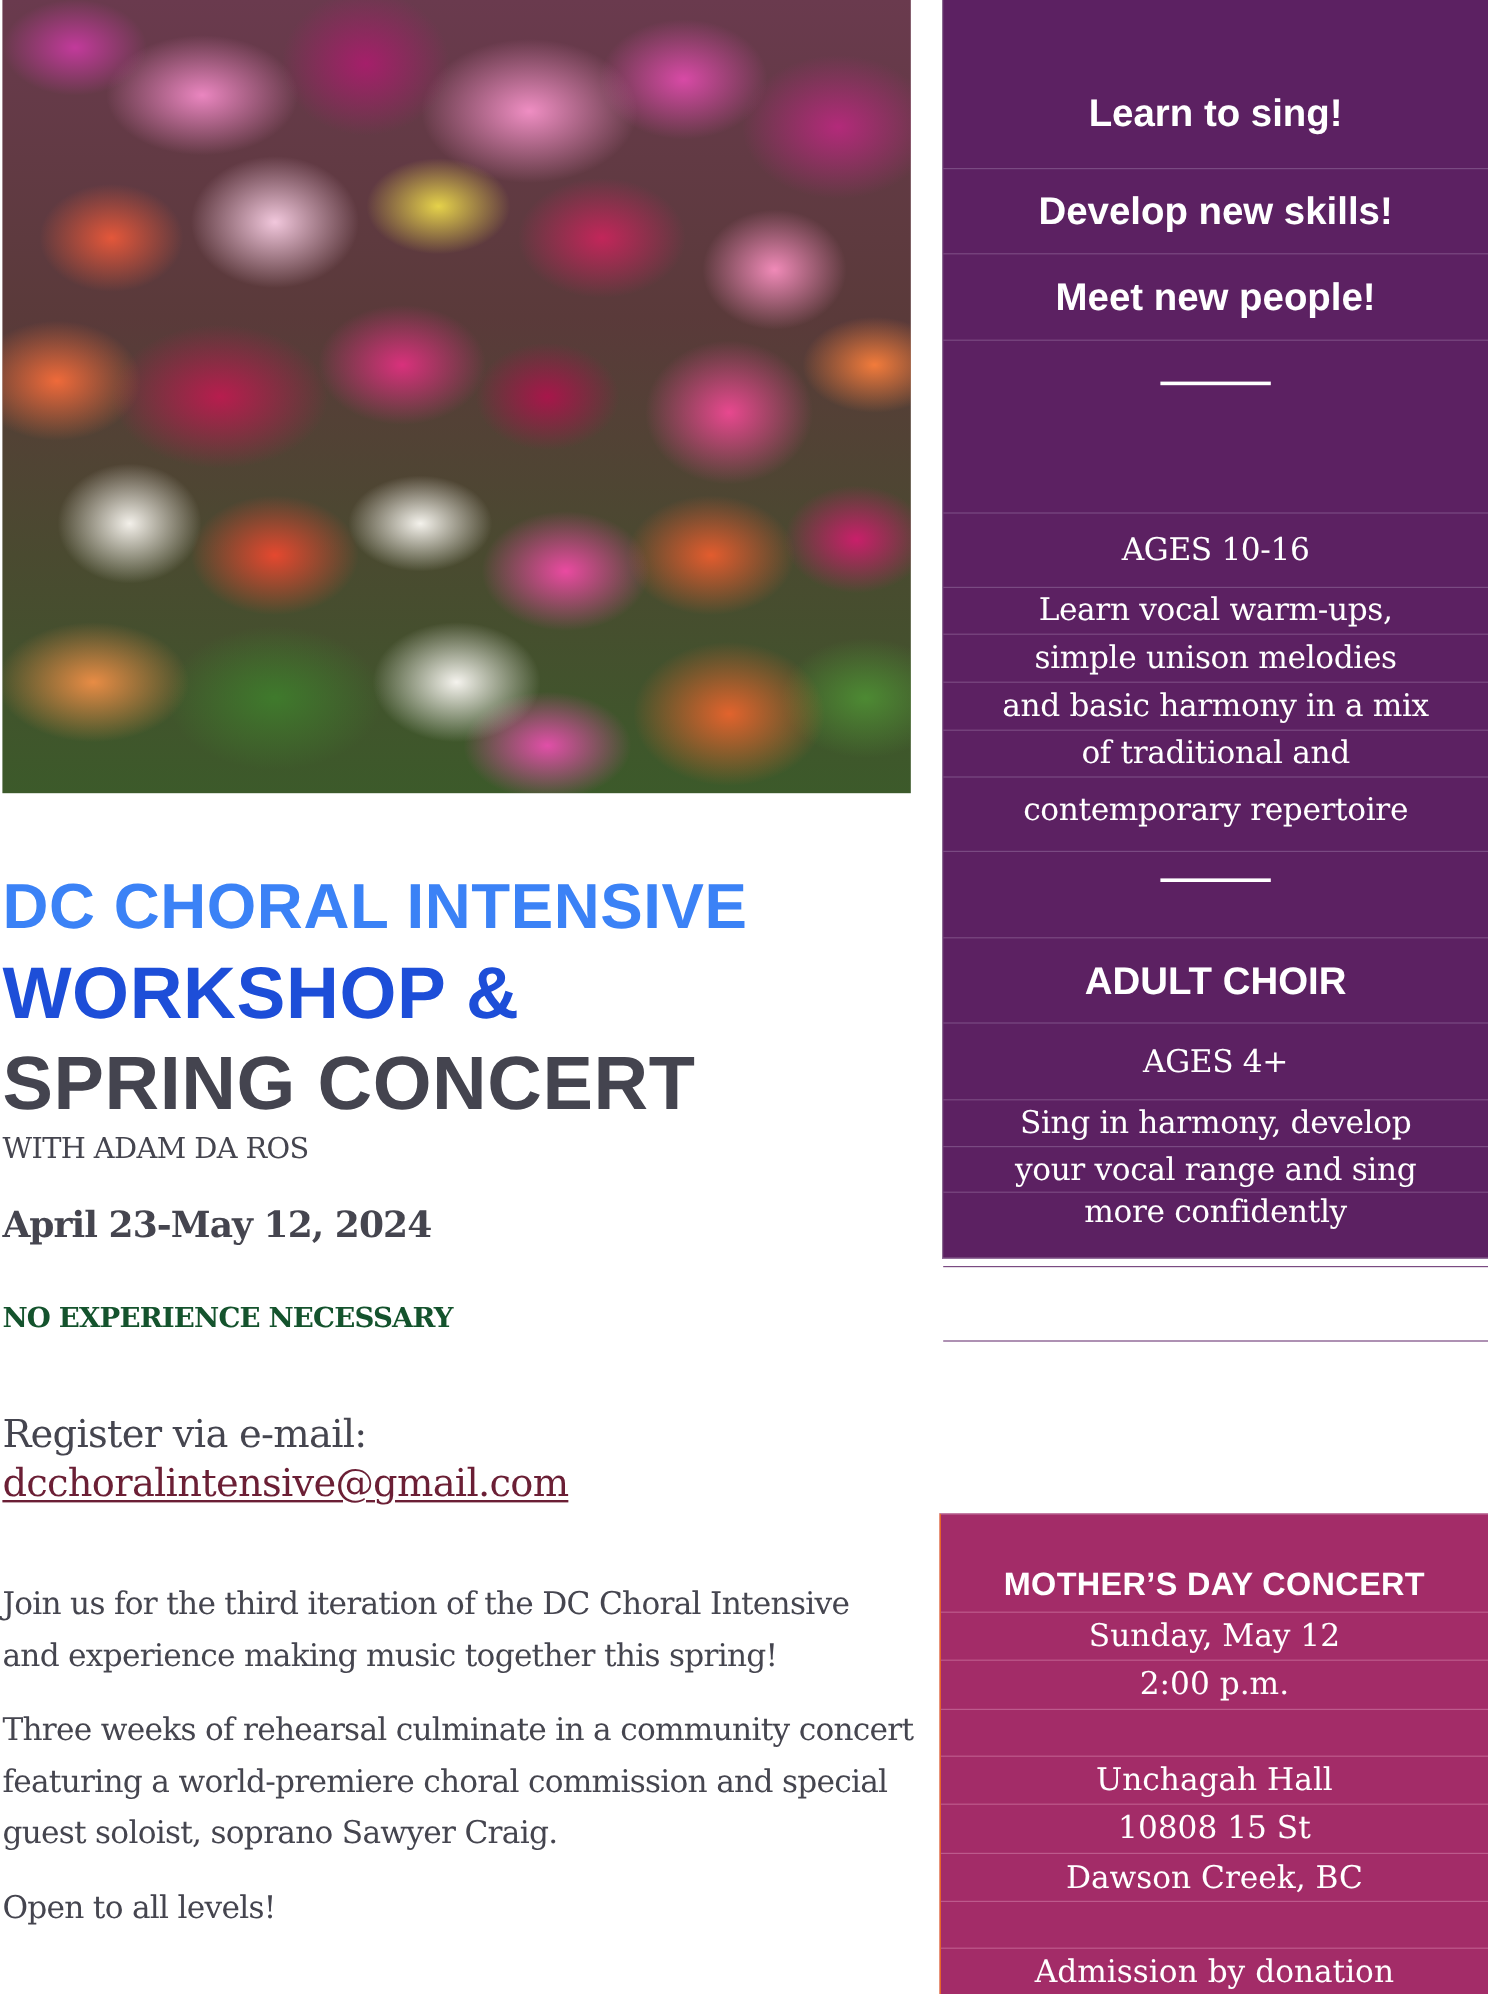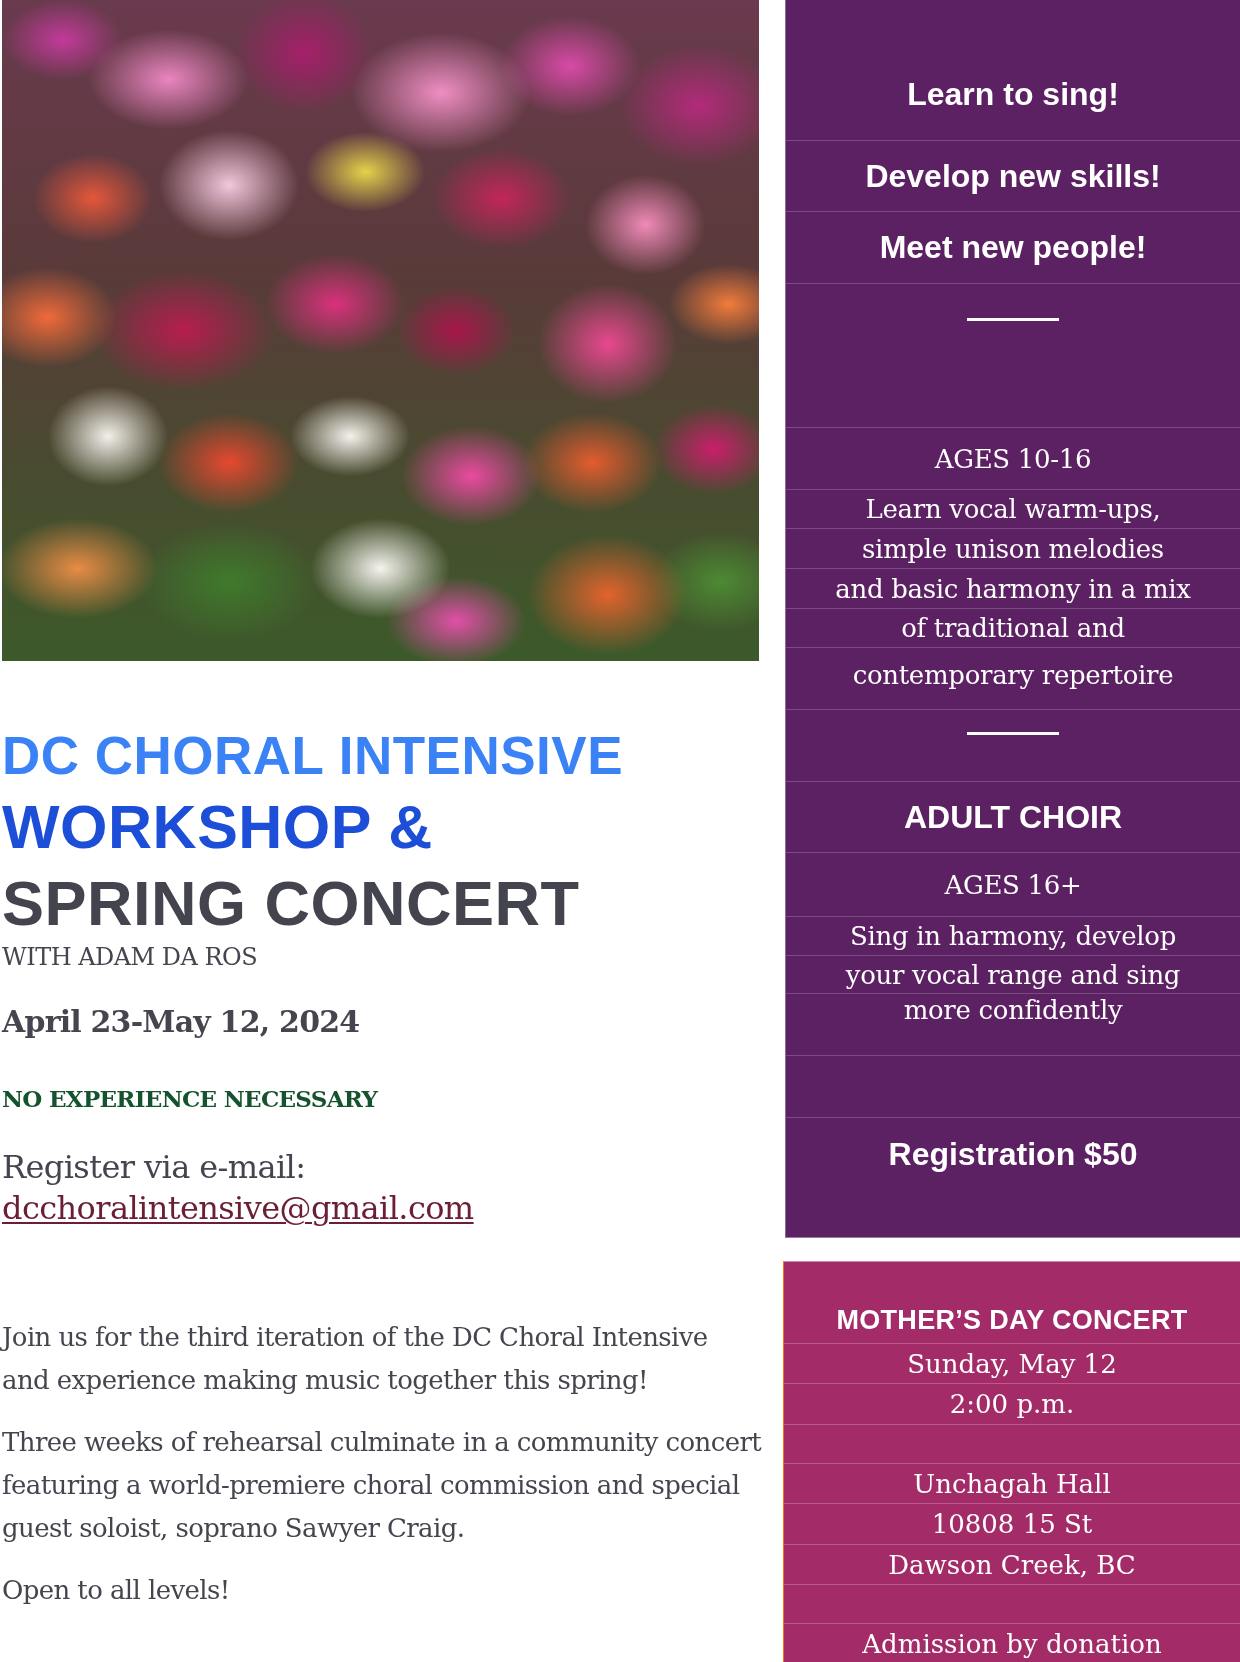--- a/index.html
+++ b/index.html
@@ -46,27 +46,27 @@
   .title { position: absolute; left: 2px; font-family: "Liberation Sans", sans-serif; font-weight: 700;
            line-height: 1; white-space: nowrap; letter-spacing: 0.5px; }
   .title.l1 { top: 729px; font-size: 53px; color: #3b82f6; }
   .title.l2 { top: 797px; font-size: 61px; color: #1d4ed8; }
   .title.l3 { top: 872px; font-size: 63px; color: #44444f; }
   .subtitle { position: absolute; left: 2px; top: 943px; font-size: 24px; color: #45454f; white-space: nowrap; letter-spacing: -0.5px; }
   .dates { position: absolute; left: 2px; top: 1004px; font-size: 30px; font-weight: 700; color: #45454f; white-space: nowrap; letter-spacing: -0.8px; }
   .noexp { position: absolute; left: 2px; top: 1085px; font-size: 23px; font-weight: 700; color: #14532d; white-space: nowrap; letter-spacing: -0.7px; }
   .register { position: absolute; left: 2px; top: 1147px; font-size: 32px; color: #45454f; line-height: 41px; }
   .register a { color: #6b1f35; text-decoration: underline; text-decoration-thickness: 2px; text-underline-offset: 3px; display: block; letter-spacing: -0.6px; }
-  .reg-label { display: block; letter-spacing: -0.6px; }
+  .reg-label { display: block; letter-spacing: -0.6px; margin-top: 28px; }
 
   .body-text { position: absolute; left: 2px; top: 1316px; width: 760px; font-size: 26px; line-height: 43px; color: #45454f; letter-spacing: -0.6px; }
   .body-text p { margin-bottom: 19px; }
 
   
-  .program { position: absolute; left: 785px; top: 0; width: 455px; height: 1238px; background: #5c2162;
+  .program { position: absolute; left: 785px; top: 0; width: 455px; height: 1049px; background: #5c2162;
              border-left: 1px solid #8a6a90; border-bottom: 1px solid #9a7aa2; }
   .row { position: absolute; left: 0; right: 0; display: flex; align-items: center; justify-content: center;
          text-align: center; color: #ffffff; border-top: 1px solid #7a4a82; }
   .row.no-border { border-top: none; }
   .row.bold { font-family: "Liberation Sans", sans-serif; font-weight: 700; font-size: 32px; }
   .row.serif { font-size: 26px; letter-spacing: -0.3px; }
   .row .rule { display: block; width: 92px; height: 3px; background: #ffffff; }
 
   
   .concert { position: absolute; left: 783px; top: 1261px; width: 457px; height: 401px; background: #a32c68;
@@ -107,21 +107,21 @@
   <div class="row serif" style="top:427px;height:62px;">AGES 10-16</div>
   <div class="row serif" style="top:489px;height:39px;">Learn vocal warm-ups,</div>
   <div class="row serif" style="top:528px;height:40px;">simple unison melodies</div>
   <div class="row serif" style="top:568px;height:40px;">and basic harmony in a mix</div>
   <div class="row serif" style="top:608px;height:39px;">of traditional and</div>
   <div class="row serif" style="top:647px;height:62px;align-items:flex-start;padding-top:12px;">contemporary repertoire</div>
   <div class="row" style="top:709px;height:72px;padding-bottom:24px;">
       <span class="rule"></span>
     </div>
   <div class="row bold" style="top:781px;height:71px;">ADULT CHOIR</div>
-  <div class="row serif" style="top:852px;height:64px;">AGES 16+</div>
+  <div class="row serif" style="top:852px;height:64px;">AGES 4+</div>
   <div class="row serif" style="top:916px;height:39px;">Sing in harmony, develop</div>
   <div class="row serif" style="top:955px;height:38px;">your vocal range and sing</div>
   <div class="row serif" style="top:993px;height:62px;align-items:flex-start;padding-top:1px;">more confidently</div>
   <div class="row" style="top:1055px;height:62px;"></div>
   <div class="row bold" style="top:1117px;height:121px;align-items:flex-start;padding-top:18px;">Registration $50</div>
 </div>
 
 <div class="concert">
   <div class="crow bold no-border" style="top:0;height:81px;padding-top:36px;">MOTHER’S DAY CONCERT</div>
   <div class="crow" style="top:81px;height:40px;">Sunday, May 12</div>

